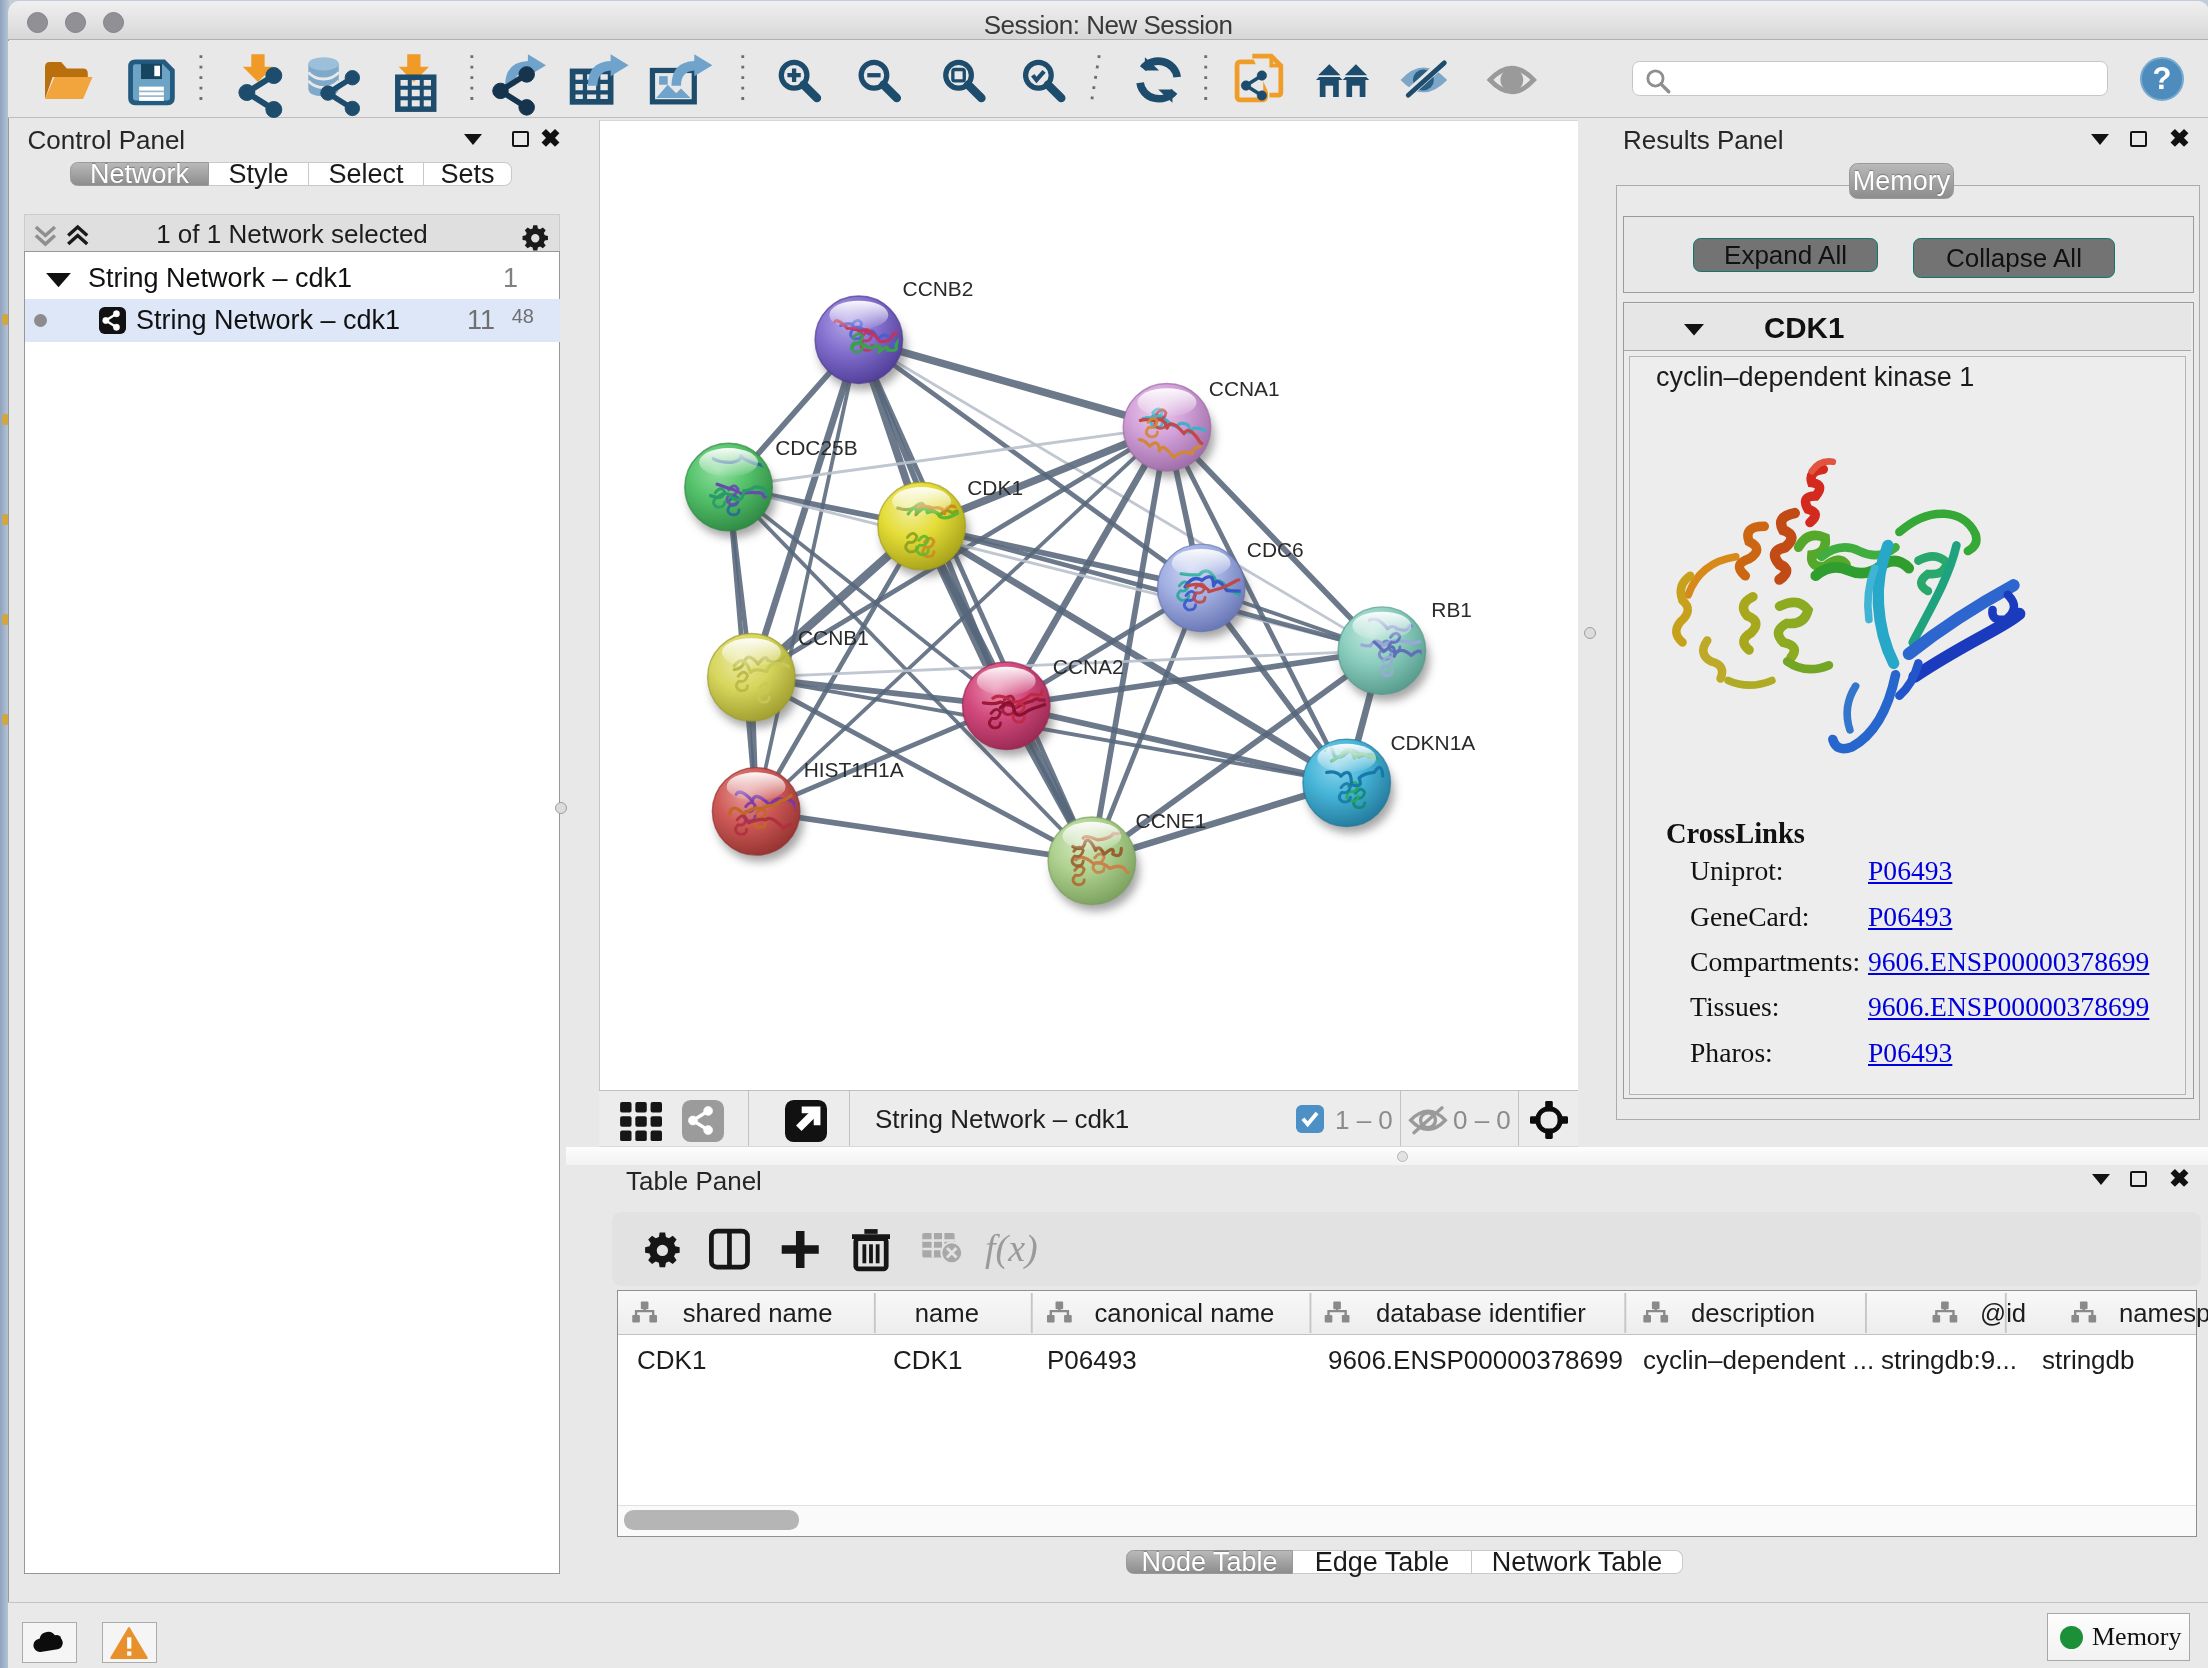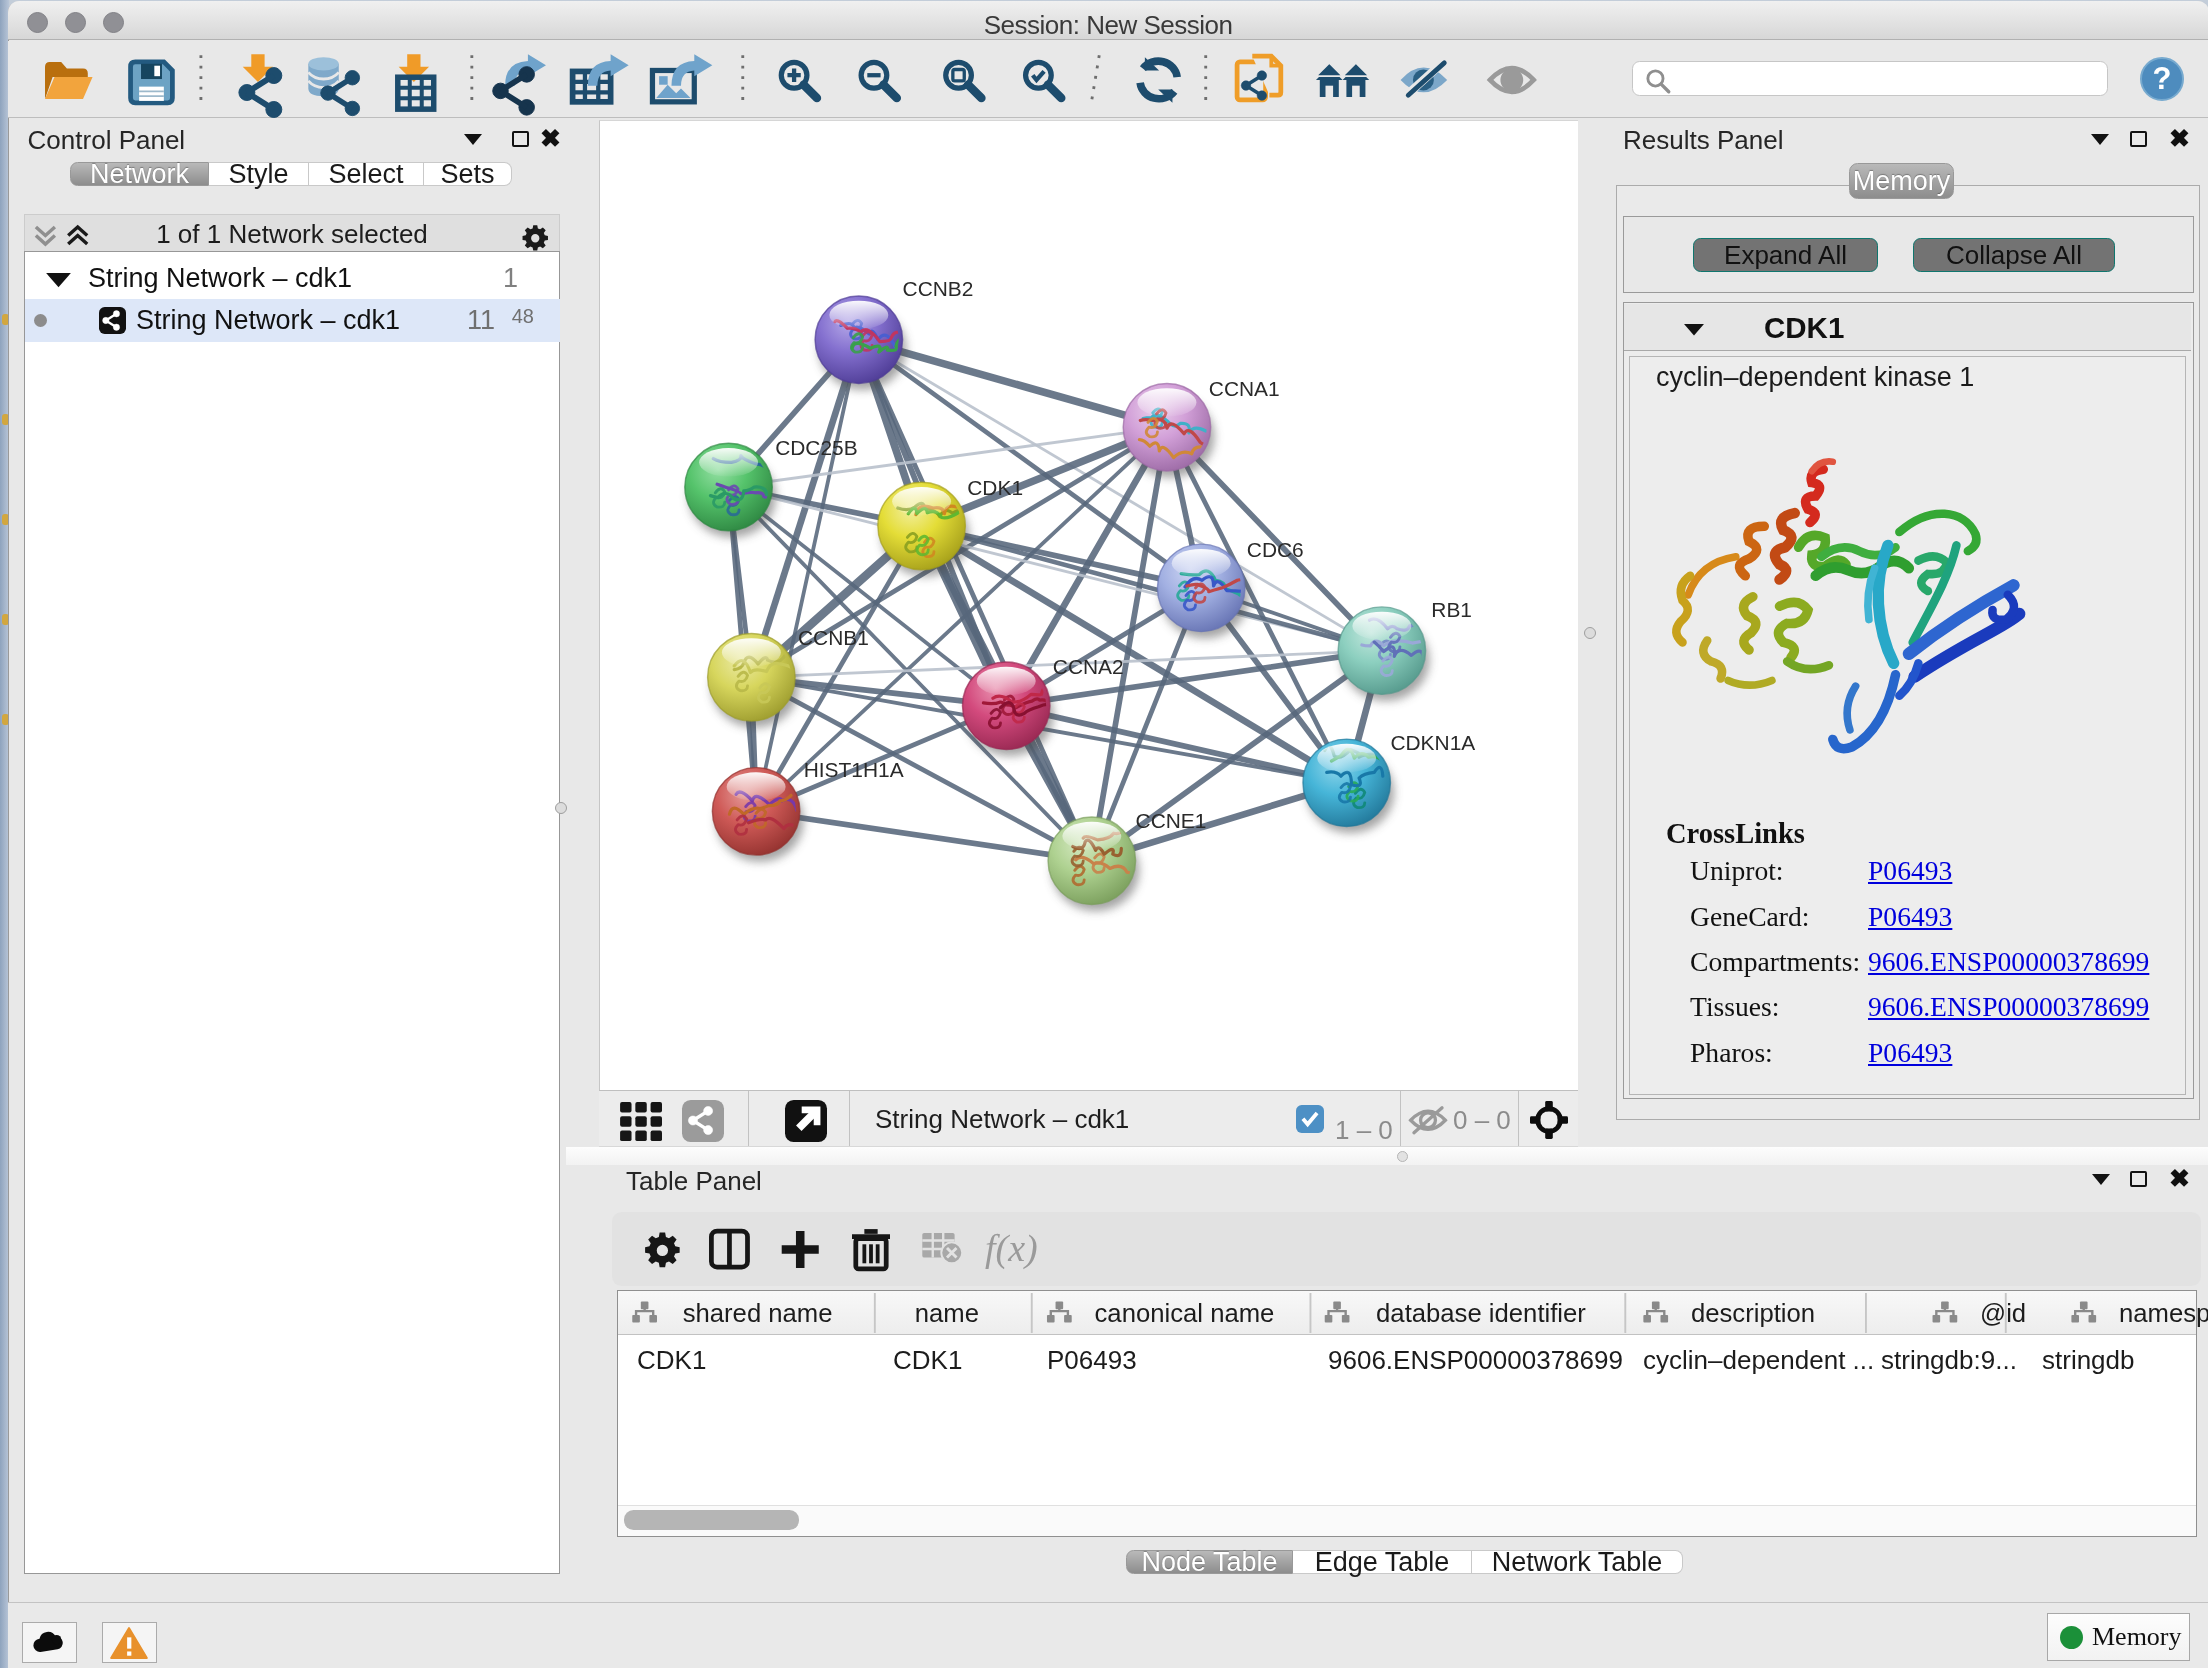--- a/index.html
+++ b/index.html
@@ -549,21 +549,21 @@
     <svg style="left:195px;top:17px;" width="25" height="25" viewBox="0 0 26 26">
       <path d="M8,2 h16 v16" fill="none" stroke="#fff" stroke-width="7"></path>
       <path d="M24,2 L5,21" stroke="#fff" stroke-width="8"></path>
     </svg>
     <div class="nsdiv" style="left:250px;"></div>
     <div class="abs" style="left:276px;top:13.3px;font-size:26px;color:#1e1e1e;">String Network – cdk1</div>
     <div class="abs" style="left:697px;top:14.3px;width:27.6px;height:27.6px;border-radius:5.7px;background:#4d90c5;"></div>
     <svg style="left:703px;top:21px;" width="16" height="14.3" viewBox="0 0 17 15">
       <path d="M1,7 l5,6 L16,1" fill="none" stroke="#fff" stroke-width="4"></path>
     </svg>
-    <div class="abs" style="left:736px;top:14.3px;font-size:26px;color:#8b8b8b;margin-top:10px;">1 – 0</div>
+    <div class="abs" style="left:736px;top:14.3px;font-size:26px;color:#8b8b8b;">1 – 0</div>
     <div class="nsdiv" style="left:801px;"></div>
     <svg style="left:810px;top:15px;" width="38" height="28.5" viewBox="0 0 46 34">
       <path d="M2,17 Q23,-5 44,17 Q23,39 2,17 Z" fill="none" stroke="#9a9a9a" stroke-width="4"></path>
       <circle cx="23" cy="17" r="9" fill="none" stroke="#9a9a9a" stroke-width="4"></circle>
       <path d="M6,32 L40,2" stroke="#9a9a9a" stroke-width="4" stroke-linecap="round"></path>
     </svg>
     <div class="abs" style="left:854px;top:14.3px;font-size:26px;color:#8b8b8b;">0 – 0</div>
     <div class="nsdiv" style="left:919px;"></div>
     <svg style="left:931px;top:9.5px;" width="38" height="38" viewBox="0 0 40 40">
       <circle cx="20" cy="20" r="12" fill="none" stroke="#0c0c0c" stroke-width="5"></circle>
@@ -688,21 +688,21 @@
   <div class="ptitle" style="left:1623px;top:125px;">Results Panel</div>
   <div class="dd" style="left:2091px;top:134px;"></div>
   <div class="sqico" style="left:2130px;top:131px;"></div>
   <div class="xico" style="left:2169px;top:126px;">✖</div>
 
   <div class="abs" style="left:1616px;top:185px;width:584px;height:935px;background:#eaeaea;border:1px solid #ababab;"></div>
   <div class="abs" style="left:1849px;top:163px;width:105px;height:36px;background:linear-gradient(#b9b9b9,#8d8d8d);border:1px solid #999;border-radius:8.6px;color:#fff;font-size:27px;display:flex;align-items:center;justify-content:center;text-shadow:0 -1px 1px rgba(0,0,0,.3);">Memory</div>
 
   <div class="abs" style="left:1623px;top:216px;width:571px;height:77px;background:#e8e8e8;border:1.9px solid #9a9a9a;"></div>
   <div class="btn" style="left:1693px;top:238px;width:185px;height:34px;">Expand All</div>
-  <div class="btn" style="left:1913px;top:238px;width:202px;height:34px;">Collapse All</div>
+  <div class="btn" style="left:1913px;top:238px;width:202px;height:40px;">Collapse All</div>
 
   <div class="abs" style="left:1623px;top:302px;width:571px;height:797px;background:#ececec;border:1.9px solid #9a9a9a;"></div>
   <div class="abs" style="left:1624px;top:304px;width:567px;height:47px;background:#e6e6e6;border-bottom:1px solid #a8a8a8;"></div>
   <svg style="left:1684px;top:324px;" width="20" height="11.4" viewBox="0 0 21 12">
     <path d="M0,0 h21 l-10.5,12 z" fill="#111"></path>
   </svg>
   <div class="abs" style="left:1764px;top:311px;font-size:29.5px;font-weight:bold;color:#111;">CDK1</div>
   <div class="abs" style="left:1629px;top:356px;width:557px;height:739px;background:#ededed;border:1px solid #b5b5b5;"></div>
   <div class="abs" style="left:1656px;top:362px;font-size:27px;color:#1b1b1b;">cyclin–dependent kinase 1</div>
 

